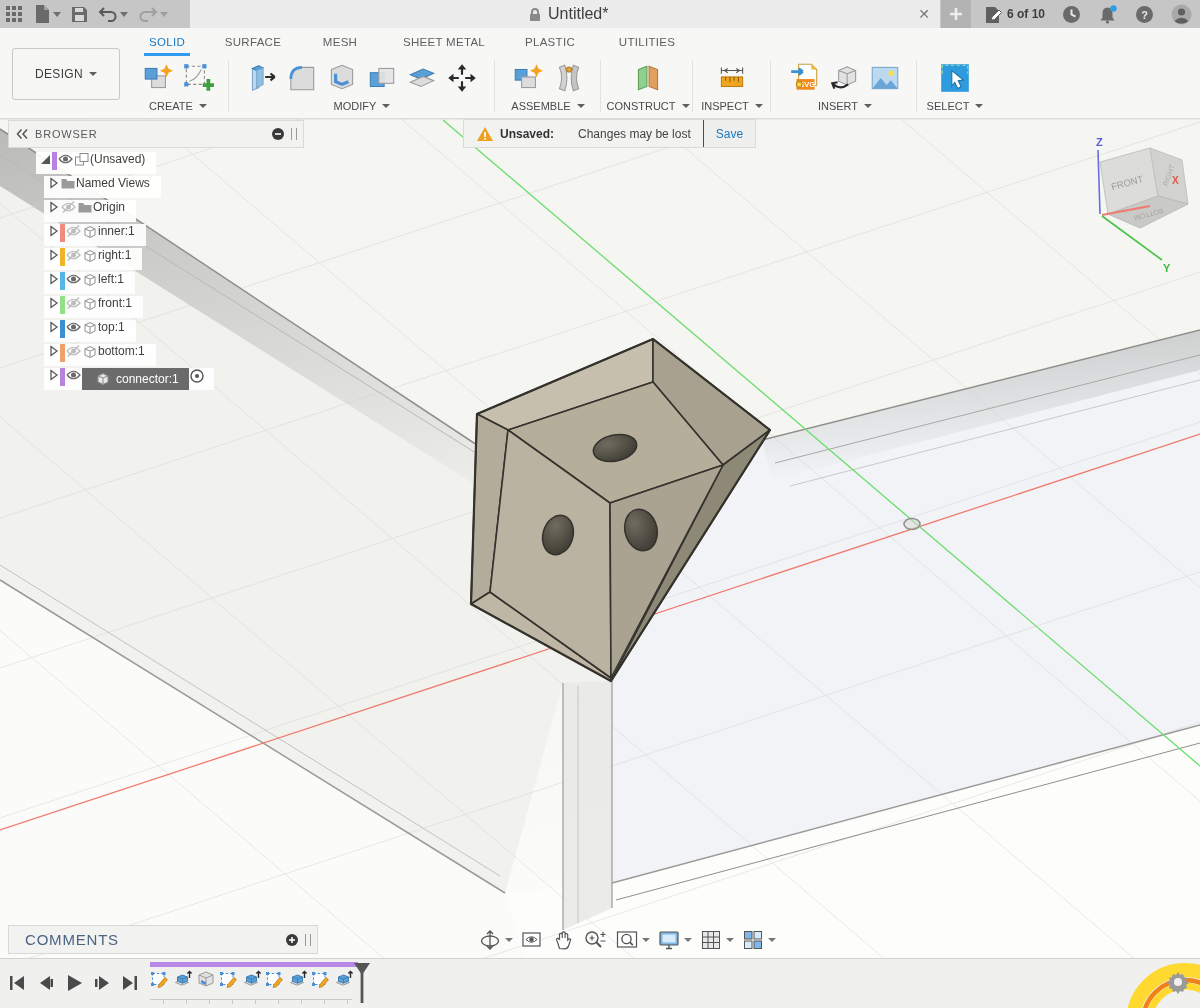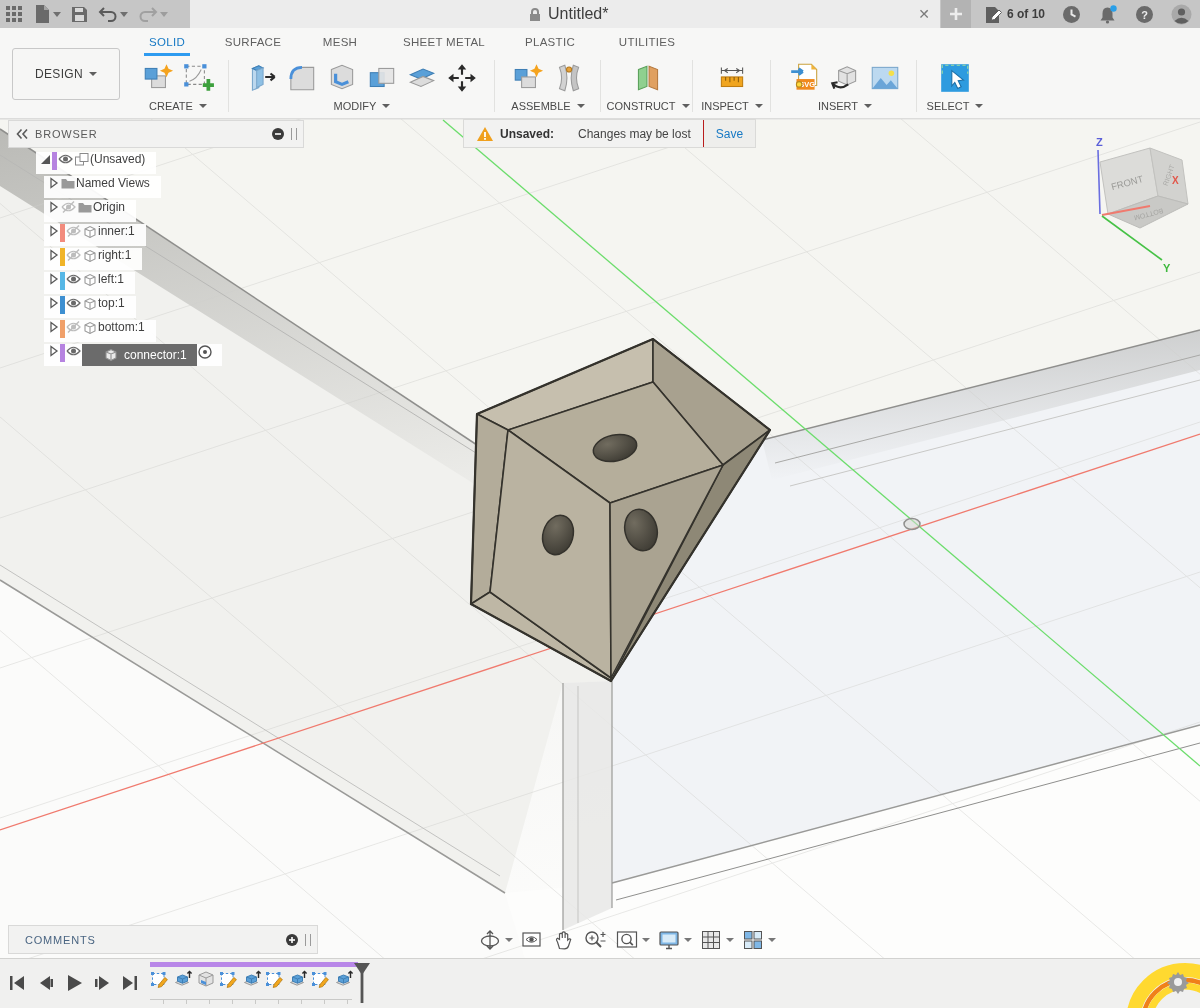--- a/index.html
+++ b/index.html
@@ -51,26 +51,26 @@
   #browser-header{height:26px;background:#f2f2f1;border:1px solid #d9d9d8;display:flex;align-items:center;padding:0 6px;}
   #browser-title{font-size:11px;color:#5a5a5a;letter-spacing:.8px;margin-left:6px;}
   .hdr-right{margin-left:auto;display:flex;align-items:center;gap:6px;}
   .drag-handle{width:4px;height:12px;border-left:1px solid #9a9a9a;border-right:1px solid #9a9a9a;}
   #browser-tree{margin-top:3px;}
   .brow{height:24px;display:flex;align-items:center;padding-left:36px;}
   .brow.root{padding-left:28px;}
   .chip{display:inline-flex;align-items:flex-start;height:22px;background:rgba(255,255,255,.93);padding:0 9px 0 3px;}
   .cbar{width:5px;height:18px;flex:none;}
   .lbl{font-size:12px;color:#3f3f3f;white-space:nowrap;padding-right:2px;}
-  .sel{display:inline-flex;align-items:center;gap:5px;background:#6b6b6b;height:22px;padding:0 8px 0 21px;}
+  .sel{display:inline-flex;align-items:center;gap:5px;background:#6b6b6b;height:22px;padding:0 8px 0 13px;}
   .sel .lbl{color:#fff;}
 
   
   #comments{left:8px;top:925px;width:296px;height:27px;background:#f2f2f1;border:1px solid #d9d9d8;display:flex;align-items:center;padding:0 6px;z-index:10;}
-  #comments-title{font-size:11px;color:#4a6582;letter-spacing:.8px;margin-left:10px;}
+  #comments-title{font-size:15px;color:#4a6582;letter-spacing:.8px;margin-left:10px;}
 
   
   #navbar{left:478px;top:926px;height:28px;display:flex;align-items:center;gap:7px;z-index:10;}
   .navtool{display:flex;align-items:center;gap:2px;}
 
   
   #timeline{left:0;top:958px;width:1200px;height:50px;background:#f0f0ef;border-top:1px solid #d2d2d0;z-index:20;}
   #playback{position:absolute;left:6px;top:13px;display:flex;align-items:center;gap:4px;}
   .pbtn{width:24px;height:22px;display:flex;align-items:center;justify-content:center;}
   #tl-track{position:absolute;left:150px;top:3px;}
@@ -659,20 +659,44 @@
           <span class="lbl">left:1</span>
         </span>
       </div>
       <div class="brow">
         <span class="chip">
           <span class="icn ">
             <svg width="13" height="14">
               <path d="M4 2.5 l6 4.5 -6 4.5 Z" fill="none" stroke="#5a5a5a" stroke-width="1.3"></path>
             </svg>
           </span>
+          <span class="cbar" style="background:#93e088"></span>
+          <span class="icn ">
+            <svg width="17" height="14">
+              <path d="M2 7 q6.5-7.5 13 0 q-6.5 7.5-13 0" fill="#fff" stroke="#bdbdbd" stroke-width="1.2"></path>
+              <circle cx="8.5" cy="7" r="2.5" fill="#bdbdbd"></circle>
+              <line x1="3" y1="12.5" x2="14" y2="1.5" stroke="#bdbdbd" stroke-width="1.4"></line>
+            </svg>
+          </span>
+          <span class="icn ">
+            <svg width="16" height="16">
+              <path d="M3 5 L8 2.5 L13 5 V11 L8 13.5 L3 11 Z" fill="#fff" stroke="#9a9a9a" stroke-width="1.1"></path>
+              <path d="M3 5 L8 7 L13 5 M8 7 V13.5" stroke="#9a9a9a" stroke-width="1.1" fill="none"></path>
+            </svg>
+          </span>
+          <span class="lbl">front:1</span>
+        </span>
+      </div>
+      <div class="brow">
+        <span class="chip">
+          <span class="icn ">
+            <svg width="13" height="14">
+              <path d="M4 2.5 l6 4.5 -6 4.5 Z" fill="none" stroke="#5a5a5a" stroke-width="1.3"></path>
+            </svg>
+          </span>
           <span class="cbar" style="background:#3d8fd1"></span>
           <span class="icn ">
             <svg width="17" height="14">
               <path d="M2 7 q6.5-7.5 13 0 q-6.5 7.5-13 0" fill="#fff" stroke="#6a6a6a" stroke-width="1.2"></path>
               <circle cx="8.5" cy="7" r="2.5" fill="#6a6a6a"></circle>
             </svg>
           </span>
           <span class="icn ">
             <svg width="16" height="16">
               <path d="M3 5 L8 2.5 L13 5 V11 L8 13.5 L3 11 Z" fill="#fff" stroke="#9a9a9a" stroke-width="1.1"></path>

